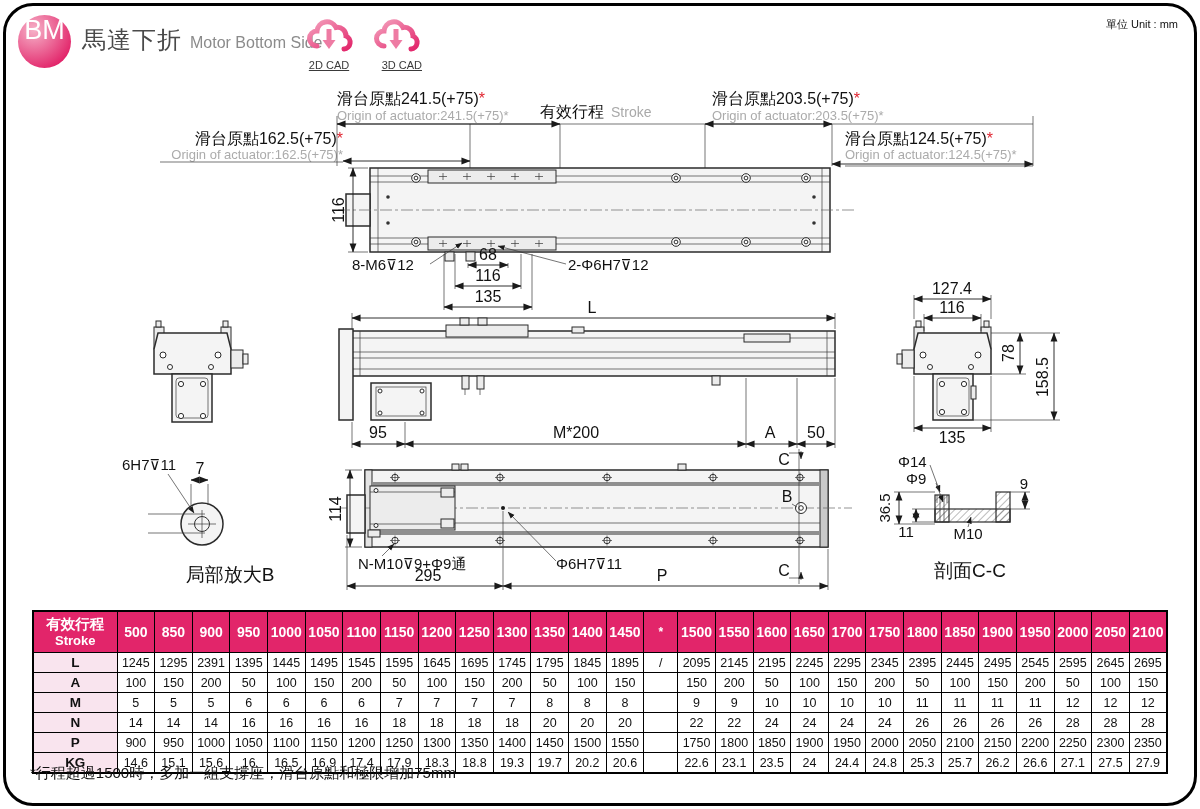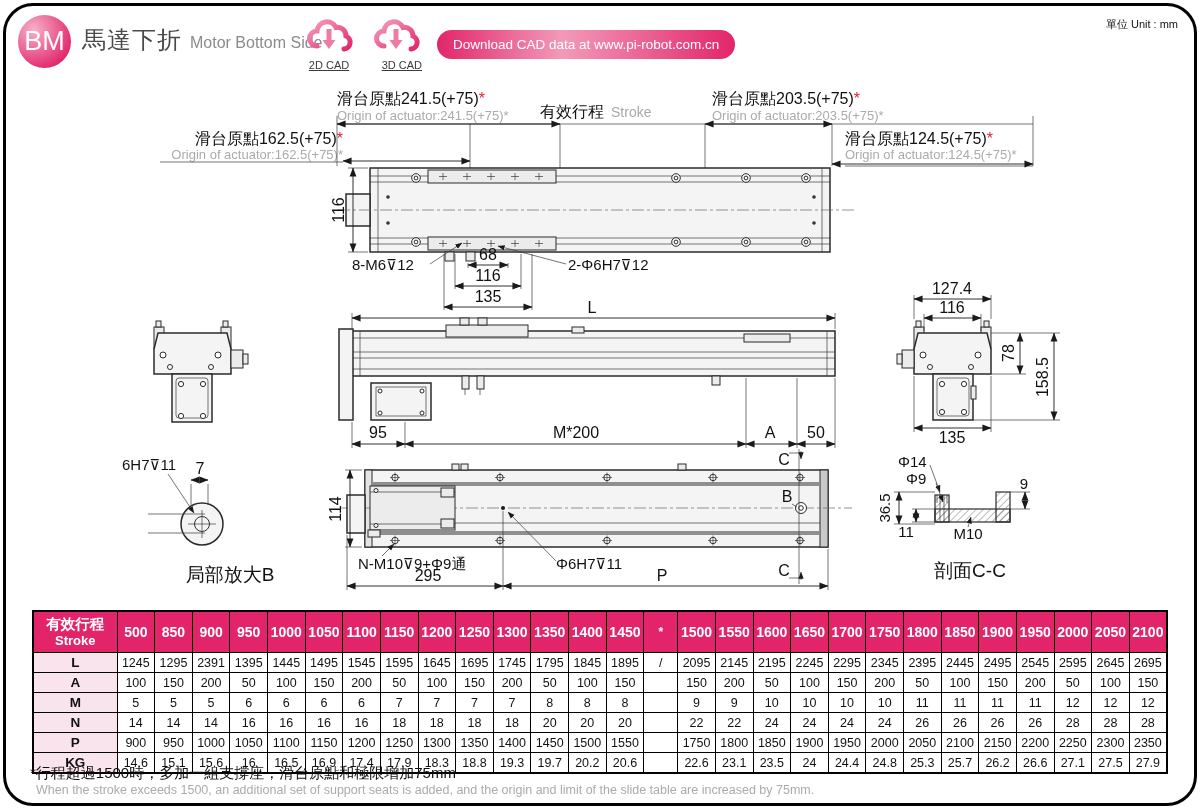--- a/index.html
+++ b/index.html
@@ -7,21 +7,21 @@
     --muted-text:#ABABAB; --red-star:#E02430;
   }
   html,body{margin:0;padding:0;background:#fff;}
   body{font-family:"Liberation Sans","DejaVu Sans",sans-serif;}
   .page{position:relative;width:1200px;height:809px;background:#fff;overflow:hidden;}
   .frame{position:absolute;inset:3px;border:3px solid #000;border-radius:30px;pointer-events:none;}
 
   
   .bm-badge{position:absolute;left:18px;top:15px;width:53px;height:53px;border-radius:50%;
     background:radial-gradient(circle at 30% 28%, #F6B1C8, var(--accent) 78%);
-    color:#fff;display:flex;align-items:center;justify-content:center;font-size:27px;}
+    color:#fff;display:flex;align-items:flex-start;justify-content:center;font-size:27px;}
   .title-wrap{position:absolute;left:82px;top:24px;display:flex;align-items:baseline;gap:8px;}
   .title-zh{font-size:24px;color:#4A4A4A;letter-spacing:1px;}
   .title-en{font-size:16px;color:#8B8B8B;}
   .cad{position:absolute;top:16px;width:58px;text-align:center;}
   .cad-2d{left:300px;} .cad-3d{left:364px;text-align:right;}
   .cad-label{font-size:11px;color:#3A3A3A;margin-top:1px;text-decoration:underline;}
   .banner{position:absolute;left:437px;top:30px;padding:7px 16px;border-radius:17px;color:#fff;
     font-size:13.5px;background:linear-gradient(90deg,var(--accent) 0%,#F29AB8 42%,var(--accent) 100%);}
   .unit{position:absolute;right:22px;top:17px;font-size:11px;color:#111;}
 
@@ -91,21 +91,20 @@
             <stop offset="1" stop-color="#E2256A"></stop>
           </linearGradient>
         </defs>
       <path d="M14,30 a7.5,7.5 0 0 1 0,-15 a10,10 0 0 1 19,-3.5 a8.5,8.5 0 0 1 10,8.5 a6.8,6.8 0 0 1 -2,13" fill="none" stroke="url(#pg2)" stroke-width="5" stroke-linecap="round"></path>
       <path d="M26,13 V25" stroke="#EE7BA3" stroke-width="5"></path>
       <path d="M19.5,24 h13 L26,33 Z" fill="#EE7BA3"></path>
     </svg>
     <div class="cad-label">3D CAD</div>
   </div>
 
-  <div class="banner">Download CAD data at www.pi-robot.com.cn</div>
   <div class="unit">單位 Unit : mm</div>
 
   <svg class="drawing" width="1200" height="524" viewBox="0 84 1200 524">
     <defs>
       <marker id="ar" viewBox="0 0 10 10" refX="9.5" refY="5" markerWidth="10" markerHeight="10" orient="auto-start-reverse">
         <path d="M0,1.2 L10,5 L0,8.8 Z" fill="#1a1a1a"></path>
       </marker>
       <pattern id="hatch" width="5" height="5" patternUnits="userSpaceOnUse" patternTransform="rotate(45)">
         <line x1="0" y1="0" x2="0" y2="5" stroke="#777" stroke-width="1"></line>
       </pattern>
@@ -615,14 +614,13 @@
           <td>26.2</td>
           <td>26.6</td>
           <td>27.1</td>
           <td>27.5</td>
           <td>27.9</td>
         </tr>
       </tbody>
     </table>
 
   <div class="footnote-zh">*行程超過1500時，多加一組支撐座，滑台原點和極限增加75mm</div>
-  <div class="footnote-en">When the stroke exceeds 1500, an additional set of support seats is added, and the origin and limit of the slide table are increased by 75mm.</div>
 </div>
 
 </body></html>

